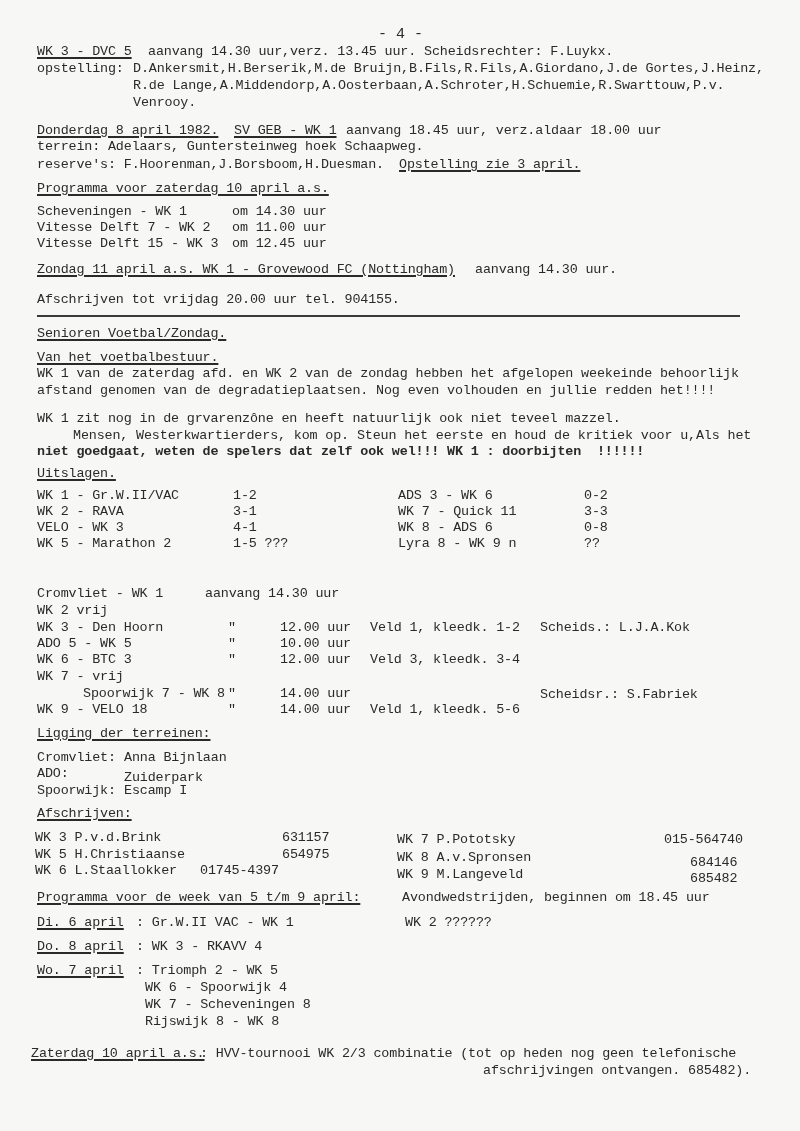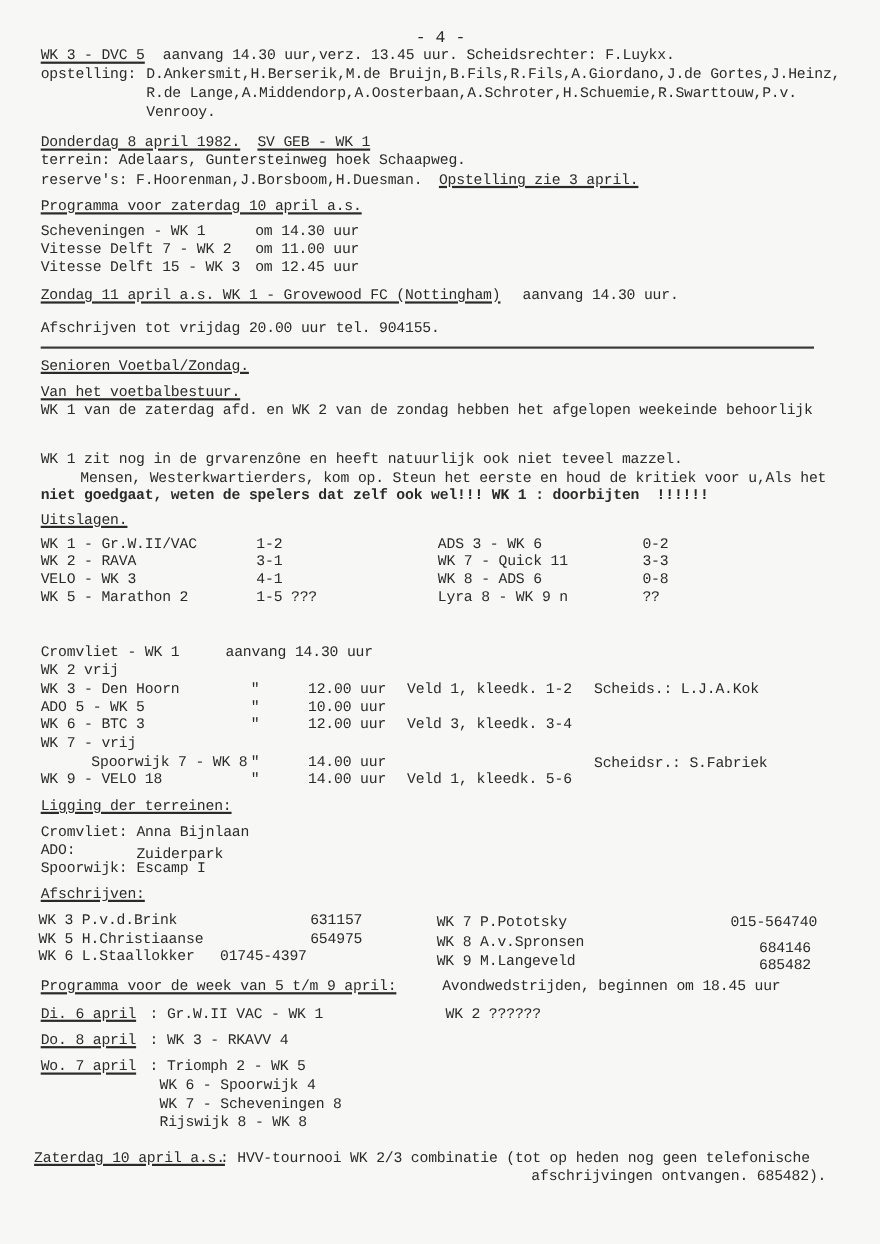--- a/index.html
+++ b/index.html
@@ -31,20 +31,21 @@
 
   <div class="ln u" style="left:37px;top:44px;">WK 3 - DVC 5</div>
   <div class="ln" style="left:148px;top:44px;">aanvang 14.30 uur,verz. 13.45 uur. Scheidsrechter: F.Luykx.</div>
   <div class="ln" style="left:37px;top:61px;">opstelling:</div>
   <div class="ln" style="left:133px;top:78px;">R.de Lange,A.Middendorp,A.Oosterbaan,A.Schroter,H.Schuemie,R.Swarttouw,P.v.</div>
   <div class="ln" style="left:133px;top:61px;">D.Ankersmit,H.Berserik,M.de Bruijn,B.Fils,R.Fils,A.Giordano,J.de Gortes,J.Heinz,</div>
   <div class="ln" style="left:133px;top:95px;">Venrooy.</div>
 
   <div class="ln u" style="left:37px;top:123px;">Donderdag 8 april 1982.</div>
   <div class="ln u" style="left:234px;top:123px;">SV GEB - WK 1</div>
+  <div class="ln" style="left:346px;top:123px;">aanvang 18.45 uur, verz.aldaar 18.00 uur</div>
   <div class="ln" style="left:37px;top:139px;">terrein: Adelaars, Guntersteinweg hoek Schaapweg.</div>
   <div class="ln" style="left:37px;top:157px;">reserve's: F.Hoorenman,J.Borsboom,H.Duesman.</div>
   <div class="ln u" style="left:399px;top:157px;">Opstelling zie 3 april.</div>
 
   <div class="ln u" style="left:37px;top:181px;text-align:right;">Programma voor zaterdag 10 april a.s.</div>
   <div class="ln" style="left:37px;top:204px;">Scheveningen - WK 1</div>
   <div class="ln" style="left:232px;top:204px;">om 14.30 uur</div>
   <div class="ln" style="left:37px;top:220px;">Vitesse Delft 7 - WK 2</div>
   <div class="ln" style="left:232px;top:220px;">om 11.00 uur</div>
   <div class="ln" style="left:37px;top:236px;">Vitesse Delft 15 - WK 3</div>
@@ -52,20 +53,21 @@
 
   <div class="ln u" style="left:37px;top:262px;">Zondag 11 april a.s. WK 1 - Grovewood FC (Nottingham)</div>
   <div class="ln" style="left:475px;top:262px;">aanvang 14.30 uur.</div>
 
   <div class="ln" style="left:37px;top:292px;">Afschrijven tot vrijdag 20.00 uur tel. 904155.</div>
   <div class="rule" style="left:37px;top:315px;width:703px;"></div>
 
   <div class="ln u" style="left:37px;top:326px;">Senioren Voetbal/Zondag.</div>
   <div class="ln u" style="left:37px;top:350px;">Van het voetbalbestuur.</div>
   <div class="ln" style="left:37px;top:366px;">WK 1 van de zaterdag afd. en WK 2 van de zondag hebben het afgelopen weekeinde behoorlijk</div>
+  <div class="ln" style="left:37px;top:383px;">afstand genomen van de degradatieplaatsen. Nog even volhouden en jullie redden het!!!!</div>
   <div class="ln" style="left:37px;top:411px;">WK 1 zit nog in de grvarenzône en heeft natuurlijk ook niet teveel mazzel.</div>
   <div class="ln" style="left:37px;top:428px;padding-left:36px;">Mensen, Westerkwartierders, kom op. Steun het eerste en houd de kritiek voor u,Als het</div>
   <div class="ln" style="left:37px;top:444px;font-weight:bold;">niet goedgaat, weten de spelers dat zelf ook wel!!! WK 1 : doorbijten  !!!!!!</div>
 
   <div class="ln u" style="left:37px;top:466px;">Uitslagen.</div>
   <div class="ln" style="left:37px;top:488px;">WK 1 - Gr.W.II/VAC</div>
   <div class="ln" style="left:233px;top:488px;">1-2</div>
   <div class="ln" style="left:37px;top:504px;">WK 2 - RAVA</div>
   <div class="ln" style="left:233px;top:504px;">3-1</div>
   <div class="ln" style="left:37px;top:520px;">VELO - WK 3</div>

